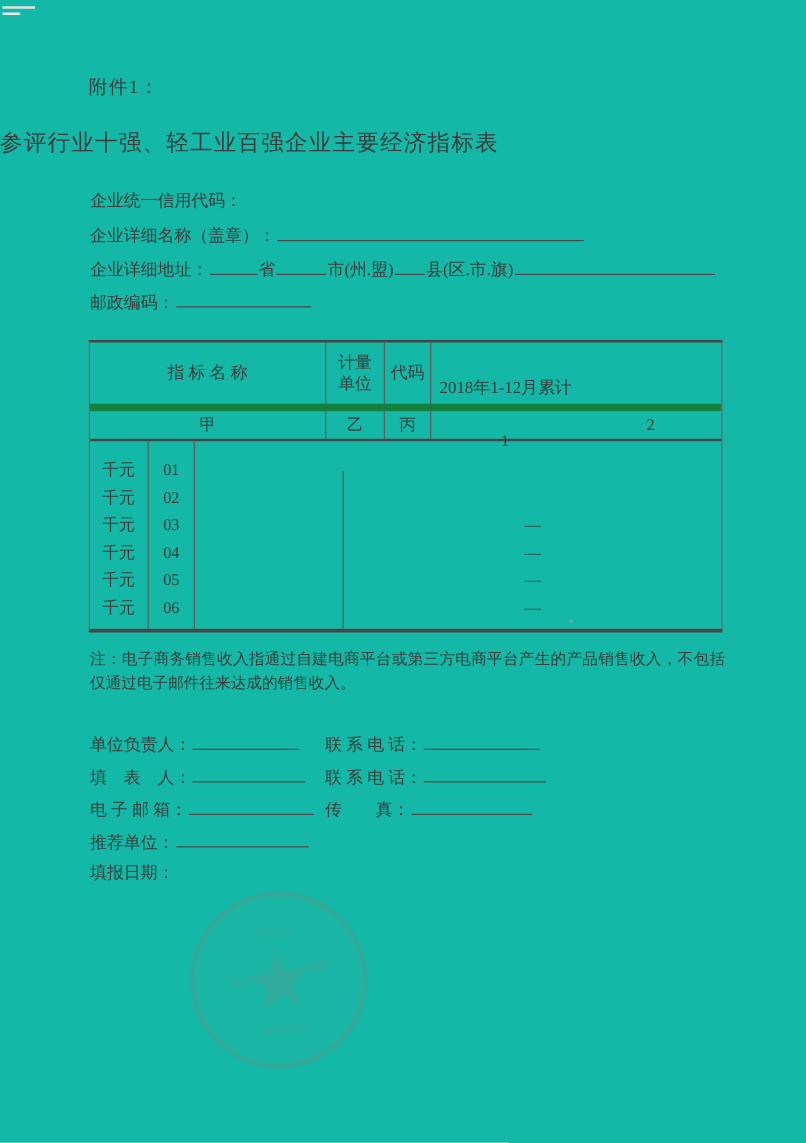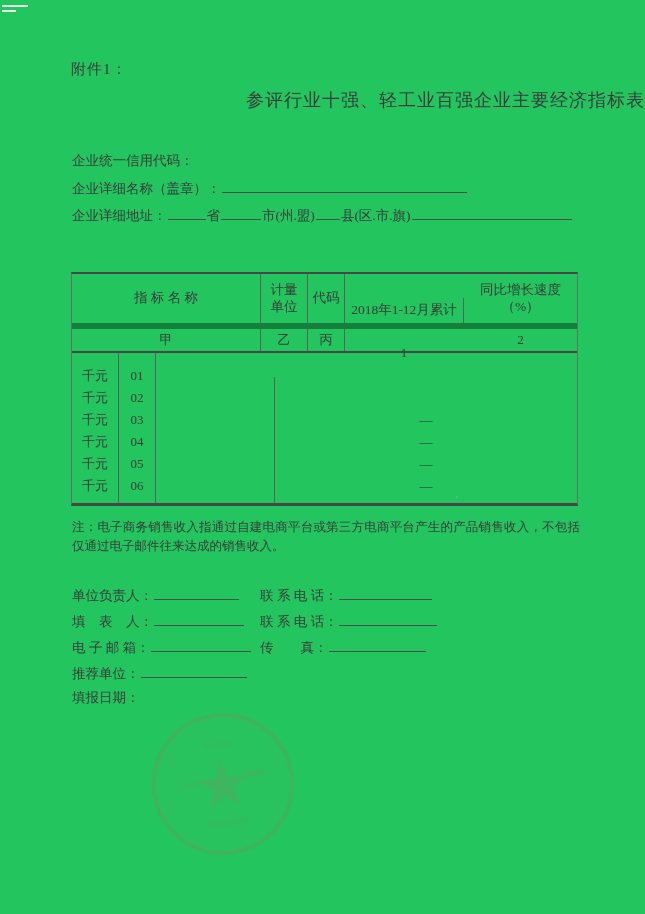--- a/index.html
+++ b/index.html
@@ -1,32 +1,32 @@
 <!DOCTYPE html>
 <html><head>
 <meta charset="utf-8">
 <style>
   html,body{margin:0;padding:0;}
   body{background:#e9e9e9;}
   .page{
     position:relative;
     width:645px;height:914px;
     margin:0 auto;
-    background:#22c55e;
+    background:#14b8a6;
     font-family:"Liberation Serif","DejaVu Serif",serif;
     color:#3b3b3b;
     overflow:hidden;
   }
   
   .artifact{position:absolute;left:2px;top:5px;width:26px;height:10px;}
   .artifact .a1{height:2px;background:#e2e2e4;width:26px;margin-bottom:3px;}
   .artifact .a2{height:2px;background:#ececee;width:14px;}
 
   .attachment{position:absolute;left:71px;top:60px;font-size:15px;letter-spacing:1px;}
-  .title{position:absolute;left:0;top:88px;width:645px;text-align:right;
+  .title{position:absolute;left:0;top:102px;width:645px;text-align:left;
          font-size:18px;letter-spacing:1px;}
 
   .info-line{position:absolute;left:72px;font-size:13.5px;white-space:nowrap;}
   .il1{top:152px;}
   .il2{top:178px;}
   .il3{top:205px;}
   .il4{top:231px;}
   .ul{display:inline-block;height:14px;border-bottom:1px solid #4c4c4c;
       vertical-align:baseline;margin:0 1px;}
 
@@ -86,33 +86,35 @@
   </div>
 
   <div class="info-line il2">
     <span>企业详细名称（盖章）：</span><span class="ul" style="width:245px"></span>
   </div>
 
   <div class="info-line il3">
     <span>企业详细地址：</span><span class="ul" style="width:38px"></span><span>省</span><span class="ul" style="width:40px"></span><span>市(州.盟)</span><span class="ul" style="width:24px"></span><span>县(区.市.旗)</span><span class="ul" style="width:160px"></span>
   </div>
 
+  <div class="info-line il4">
+    <span>邮政编码：</span><span class="ul" style="width:108px"></span>
+  </div>
 
   <div class="tbl">
     <div class="thead">
       <div class="hc w1">指 标 名 称</div>
       <div class="hc w2">
         <div>
             <div>计量</div>
             <div>单位</div>
           </div>
       </div>
       <div class="hc w3">代码</div>
       <div class="hc w4">2018年1-12月累计</div>
-      <div class="hc w5">同比增长速度（%）</div>
     </div>
 
     <div class="coderow">
       <div class="cc w1">甲</div>
       <div class="cc w2">乙</div>
       <div class="cc w3">丙</div>
       <div class="cc w4">1</div>
       <div class="cc w5">2</div>
     </div>
 

